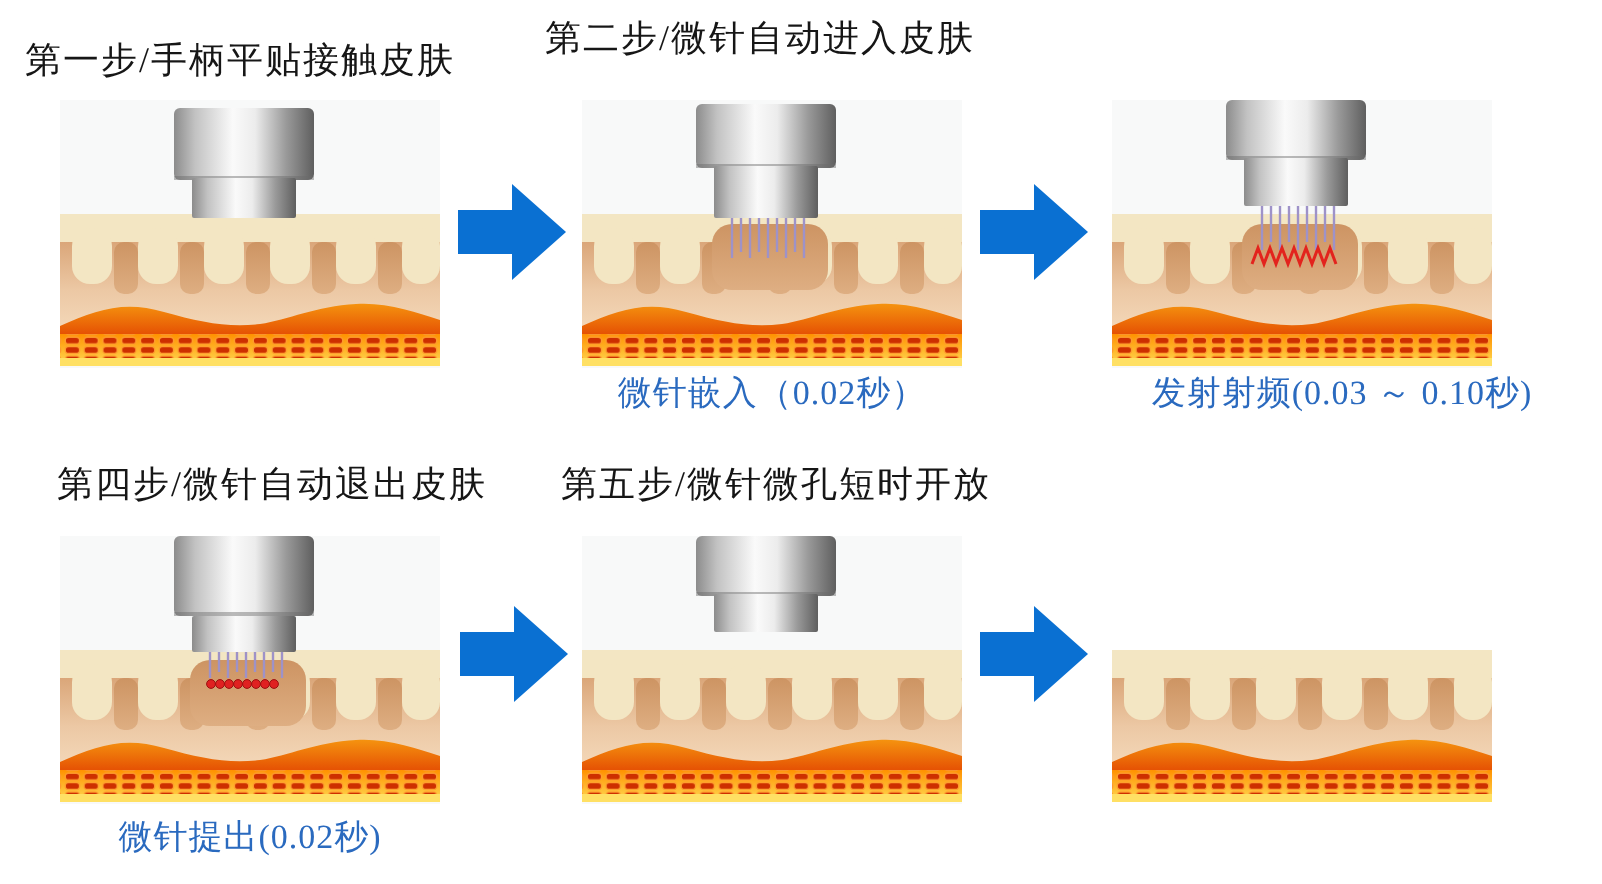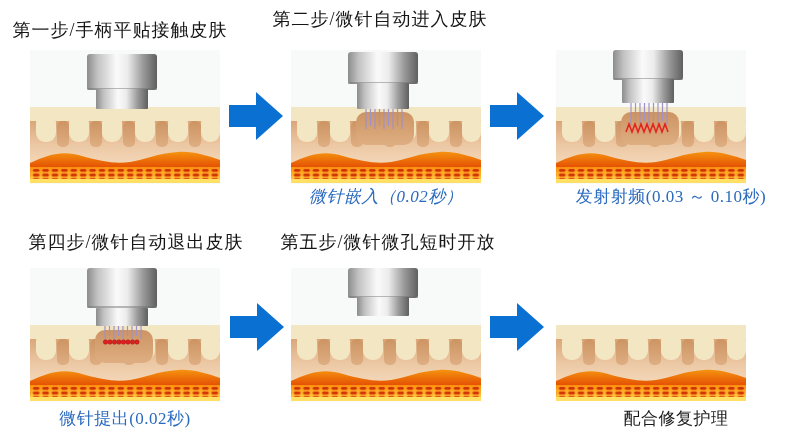--- a/index.html
+++ b/index.html
@@ -152,21 +152,21 @@
     <svg viewBox="0 0 54 48">
         <use href="#arrowShape"></use>
       </svg>
   </div>
   <div class="arrow" style="left:490px;top:92px;">
     <svg viewBox="0 0 54 48">
         <use href="#arrowShape"></use>
       </svg>
   </div>
 
-  <div class="caption" style="left:291px;top:185px;width:190px;font-style:italic;">微针嵌入（0.02秒）</div>
+  <div class="caption" style="left:291px;top:185px;width:190px;">微针嵌入（0.02秒）</div>
   <div class="caption" style="left:546px;top:185px;width:250px;">发射射频(0.03 ～ 0.10秒)</div>
 
   <div class="step-title" style="left:0px;top:230px;width:240px;padding-left:16px;">第四步/微针自动退出皮肤</div>
   <div class="step-title" style="left:263px;top:230px;width:250px;">第五步/微针微孔短时开放</div>
 
   <div class="panel" style="left:30px;top:268px;">
     <svg viewBox="0 0 190 140">
       <rect x="0" y="0" width="190" height="134" fill="#f8f9f9"></rect>
       <use href="#skin"></use>
       <use href="#skinGap"></use>
@@ -222,15 +222,14 @@
         <use href="#arrowShape"></use>
       </svg>
   </div>
   <div class="arrow" style="left:490px;top:303px;">
     <svg viewBox="0 0 54 48">
         <use href="#arrowShape"></use>
       </svg>
   </div>
 
   <div class="caption" style="left:25px;top:407px;width:200px;">微针提出(0.02秒)</div>
-  <div class="caption caption--dark" style="left:556px;top:407px;width:240px;">配合修复护理</div>
 
 </div>
 
 </body></html>

